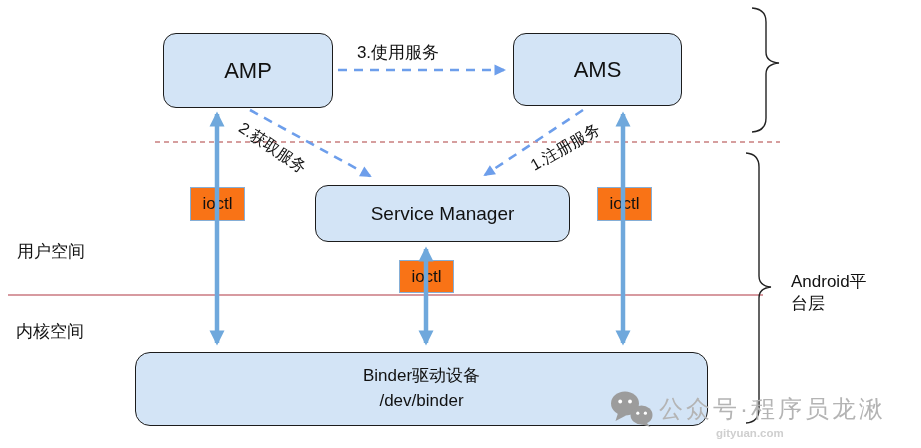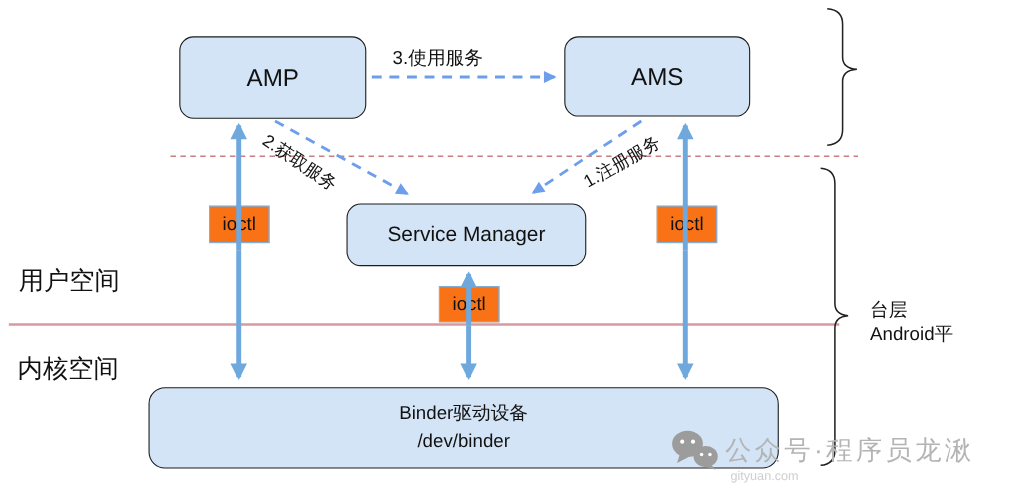--- a/index.html
+++ b/index.html
@@ -4,41 +4,41 @@
 <style>
   html,body{margin:0;padding:0;background:#fff;}
   body{width:921px;height:448px;position:relative;overflow:hidden;
        font-family:"Liberation Sans", sans-serif;color:#111;}
   .canvas{position:absolute;inset:0;width:921px;height:448px;}
   .svg-layer{position:absolute;left:0;top:0;z-index:5;pointer-events:none;}
   .node{position:absolute;background:#d3e4f6;border:1.6px solid #1c1c1c;border-radius:13px;
         display:flex;align-items:center;justify-content:center;z-index:2;box-sizing:border-box;}
   .node-amp{left:163px;top:33px;width:170px;height:75px;font-size:22px;}
   .node-ams{left:513px;top:33px;width:169px;height:73px;font-size:22px;}
-  .node-sm{left:315px;top:185px;width:218px;height:57px;font-size:19px;}
+  .node-sm{left:315px;top:185px;width:255px;height:57px;font-size:19px;}
   .node-binder{left:135px;top:352px;width:573px;height:74px;border-radius:15px;
                flex-direction:column;font-size:17px;line-height:1.45;z-index:2;}
   .ioctl{position:absolute;width:55px;height:34px;background:#f97316;border:1.2px solid #85aed6;
          display:flex;align-items:center;justify-content:center;font-size:17px;z-index:3;box-sizing:border-box;}
   .ioctl-left{left:190px;top:187px;}
   .ioctl-mid{left:399px;top:260px;height:33px;}
   .ioctl-right{left:597px;top:187px;}
   .edge-label{position:absolute;font-size:17px;z-index:6;white-space:nowrap;}
   .lbl-use{left:328px;top:41px;width:140px;text-align:center;}
   .lbl-get{left:246px;top:118px;font-size:16px;transform:rotate(34deg);transform-origin:0 0;}
   .lbl-reg{left:527px;top:158px;font-size:16px;transform:rotate(-30deg);transform-origin:0 0;}
-  .space-label{position:absolute;font-size:23px;z-index:6;white-space:nowrap;}
+  .space-label{position:absolute;font-size:17px;z-index:6;white-space:nowrap;}
   .lbl-user{left:17px;top:240px;}
   .lbl-kernel{left:16px;top:320px;}
   .layer-label{position:absolute;font-size:17px;line-height:1.3;z-index:6;}
   .lbl-app{left:787px;top:44px;}
   .lbl-platform{left:791px;top:271px;}
   .watermark{position:absolute;left:610px;top:390px;z-index:7;display:flex;align-items:center;justify-content:space-between;}
   .wm-text{font-size:24px;letter-spacing:3px;color:#b4b4b4;margin-left:5px;white-space:nowrap;}
-  .wm-site{position:absolute;left:664px;top:427px;font-size:11.5px;color:#cfcfcf;z-index:7;}
+  .wm-site{position:absolute;left:716px;top:427px;font-size:11.5px;color:#cfcfcf;z-index:7;font-weight:bold;}
 </style>
 </head>
 <body>
 
 <div class="canvas">
 
   <svg class="svg-layer" width="921" height="448" viewBox="0 0 921 448">
     <defs>
       <marker id="mv" markerUnits="userSpaceOnUse" markerWidth="18" markerHeight="18" refX="13" refY="8" orient="auto">
         <path d="M0.5,0.5 L15.5,8 L0.5,15.5 Z" fill="#6fa8dc"></path>
@@ -102,22 +102,22 @@
   </div>
 
   <div class="edge-label lbl-use">3.使用服务</div>
   <div class="edge-label lbl-get">2.获取服务</div>
   <div class="edge-label lbl-reg">1.注册服务</div>
 
   <div class="space-label lbl-user">用户空间</div>
   <div class="space-label lbl-kernel">内核空间</div>
 
   <div class="layer-label lbl-platform">
+    <div>Android平</div>
     <div>台层</div>
-    <div>Android平</div>
   </div>
 
   <div class="watermark">
     <svg width="44" height="37" viewBox="0 0 44 37">
       <g fill="#9c9c9c">
         <ellipse cx="15" cy="13.5" rx="14" ry="12"></ellipse>
         <path d="M8,23 L5.5,31 L16,25.4 Z"></path>
         <ellipse cx="31.5" cy="25" rx="11" ry="9.5"></ellipse>
         <path d="M36.5,32.5 L40.5,37 L30.5,34 Z"></path>
       </g>

